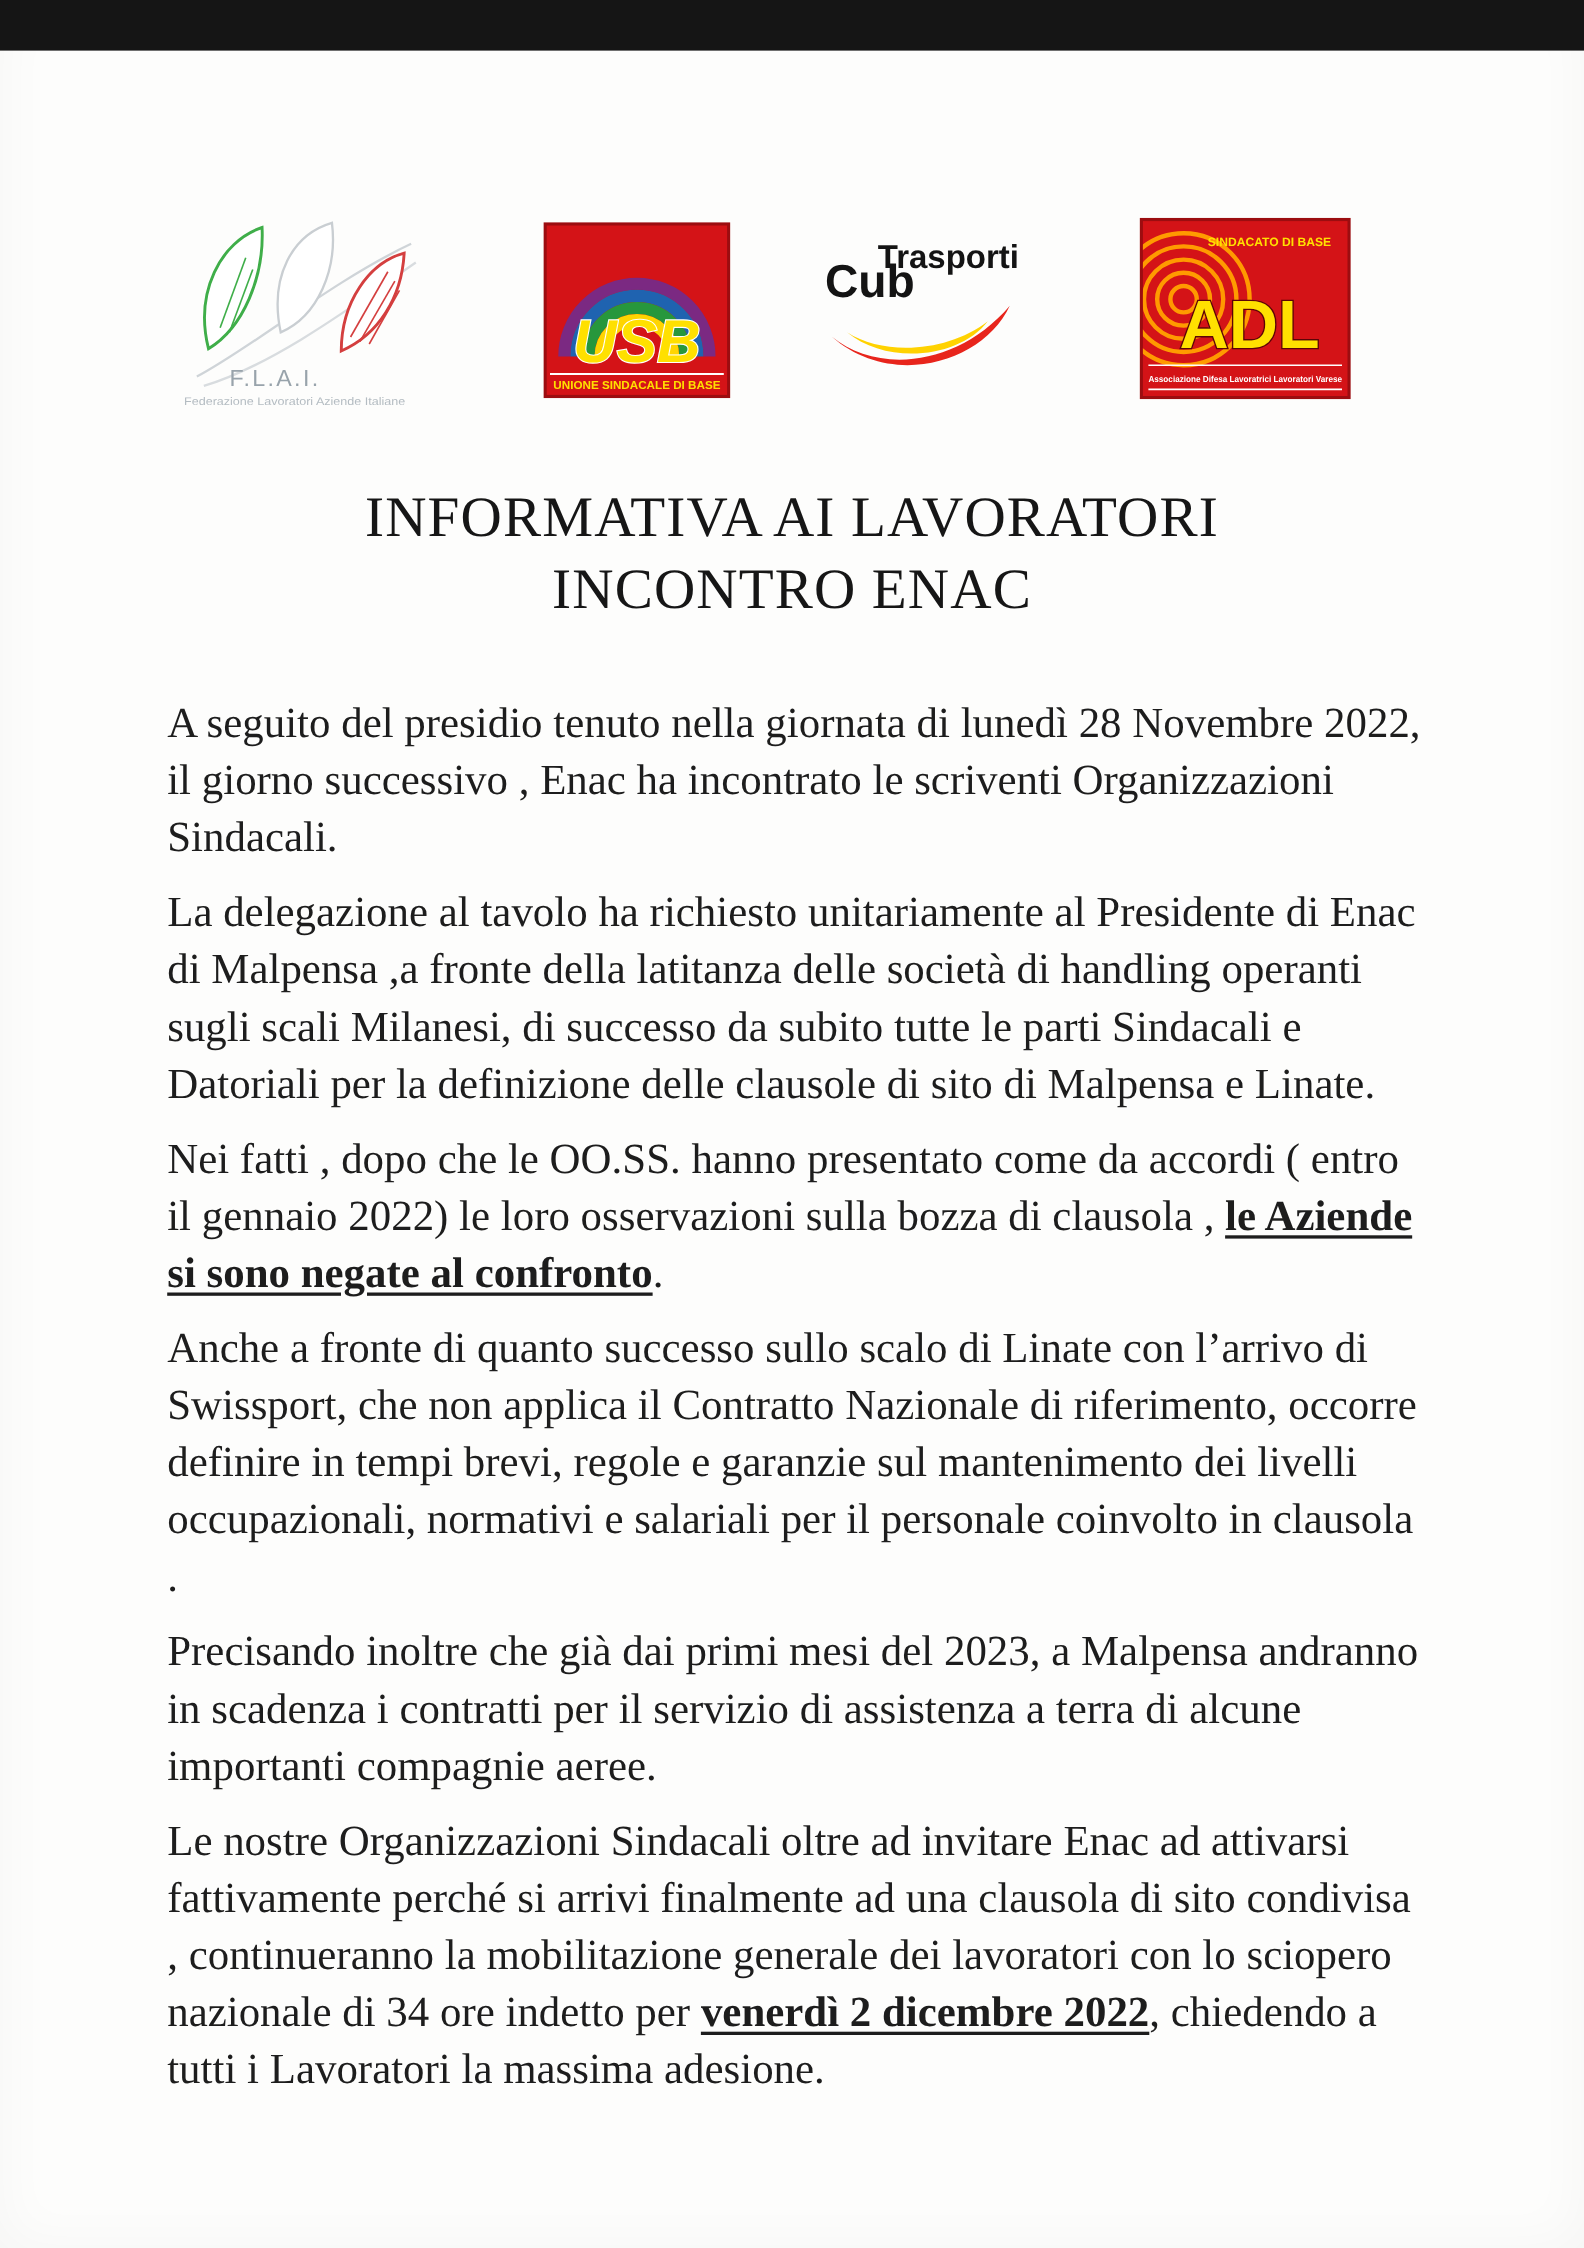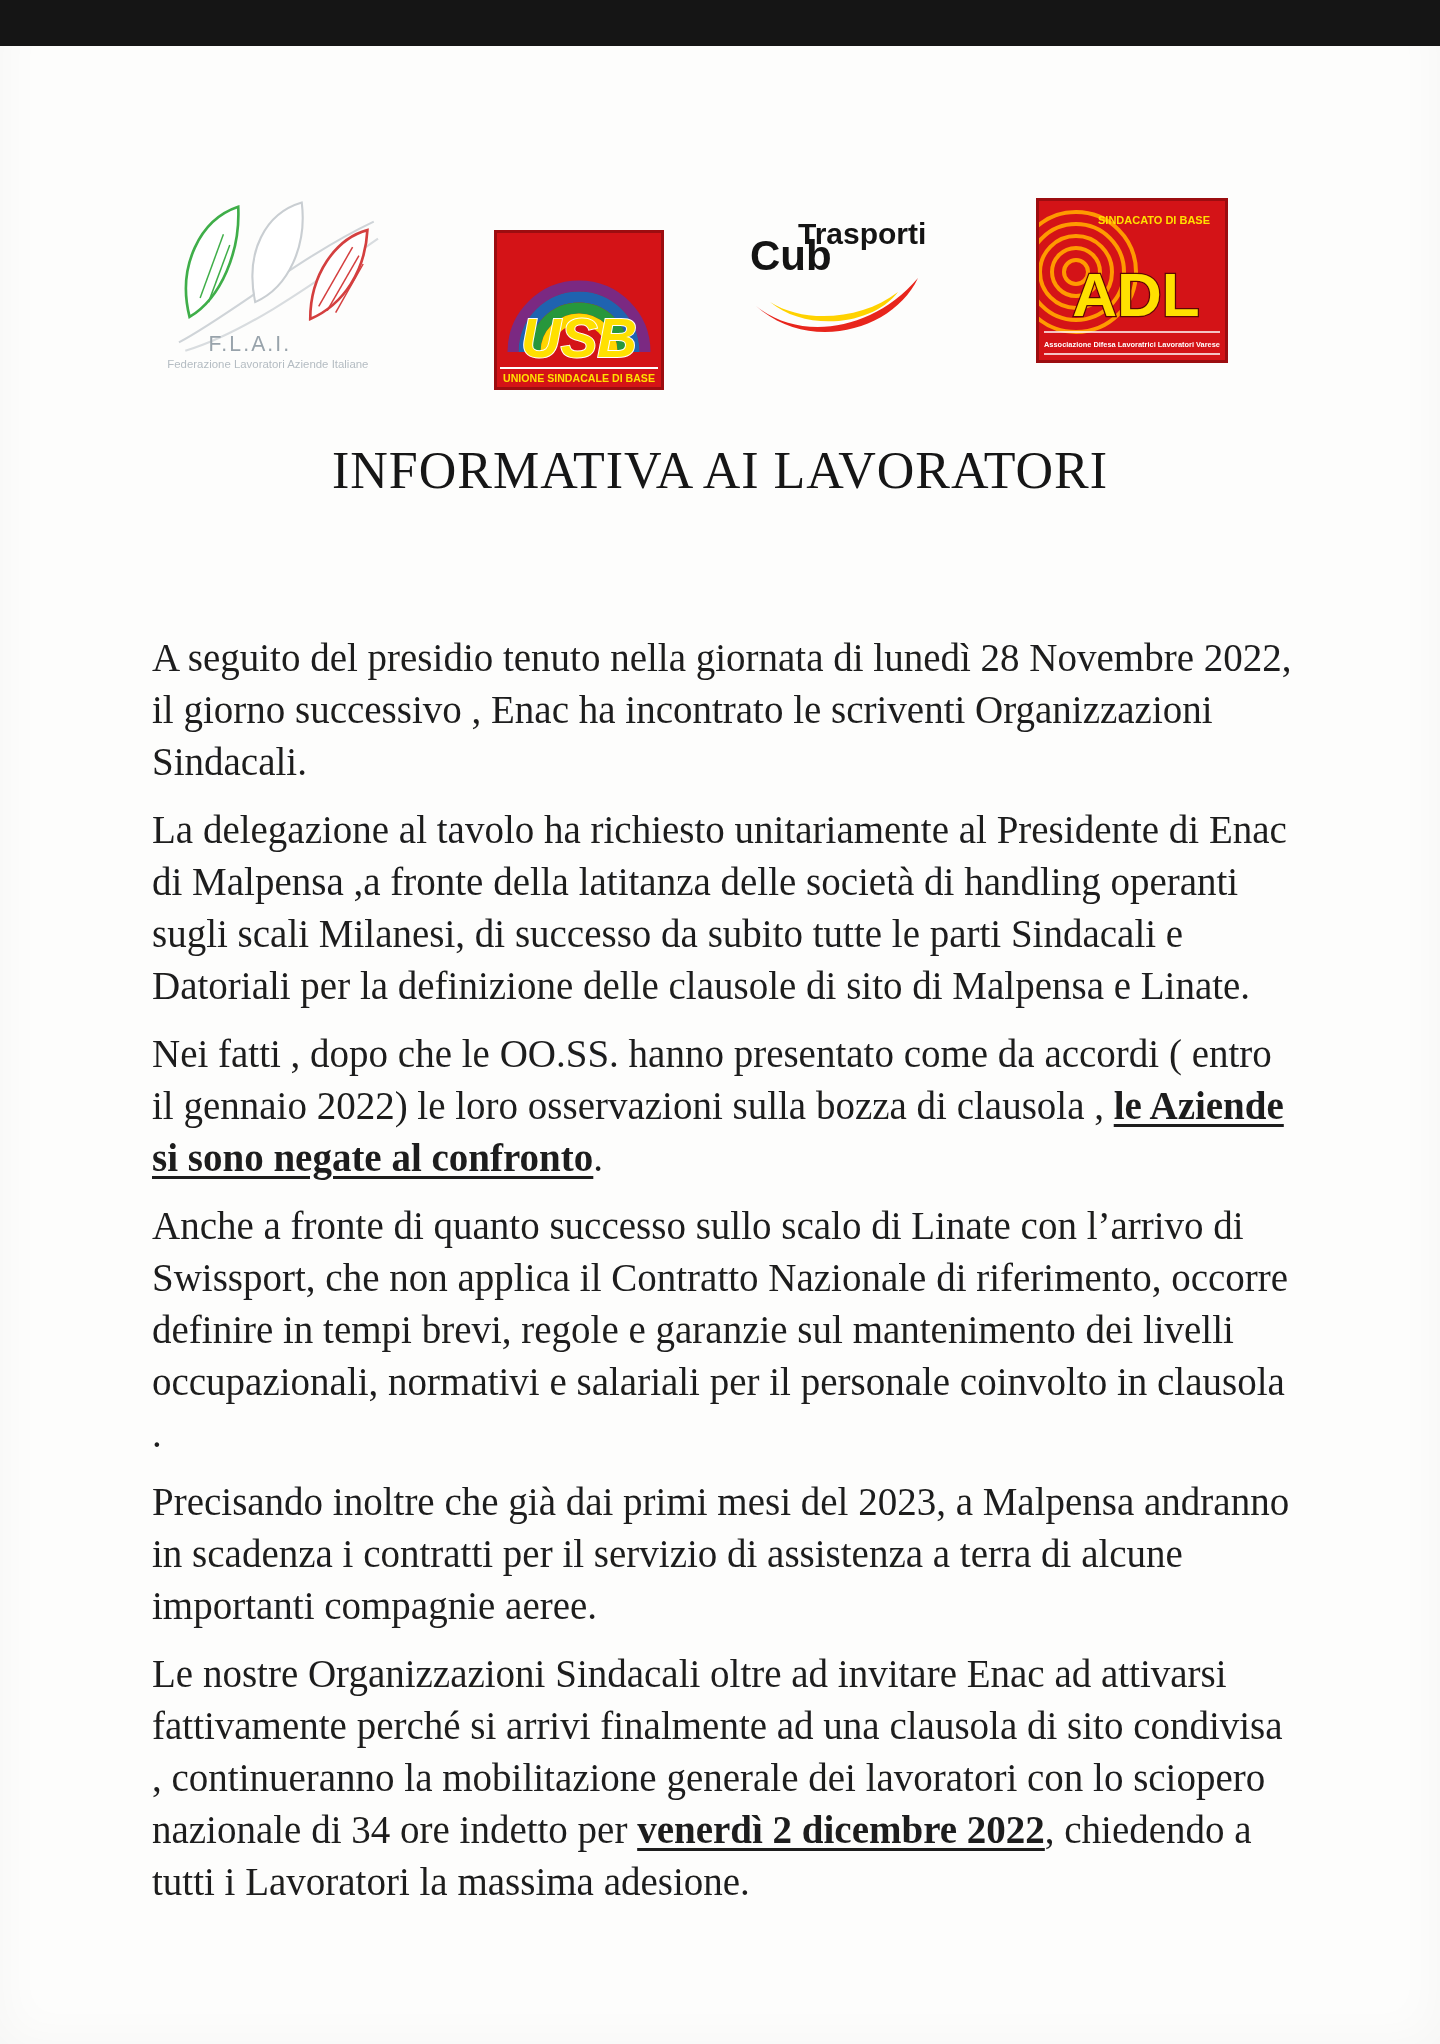--- a/index.html
+++ b/index.html
@@ -18,21 +18,21 @@
     position:absolute; top:0; left:0;
     width:100%; height:46px;
     background:#151515;
   }
   .logos {
     position:absolute; top:192px; left:0;
     width:100%; height:185px;
   }
   .logo { position:absolute; }
   .logo-flai { left:150px; top:0; }
-  .logo-usb  { left:494px; top:10px;margin-top:28px; }
+  .logo-usb  { left:494px; top:10px; }
   .logo-cub  { left:742px; top:16px; }
   .logo-adl  { left:1036px; top:6px; }
 
   .title {
     position:absolute; top:438px; left:0;
     width:100%;
     text-align:center;
     font-size:52px;
     line-height:66px;
     letter-spacing:1px;
@@ -124,20 +124,21 @@
         <line x1="8" y1="134" x2="184" y2="134" stroke="#ffffff" stroke-width="1.5"></line>
         <text x="96" y="149" text-anchor="middle" font-size="8" font-weight="bold" fill="#ffffff" textLength="176" lengthAdjust="spacingAndGlyphs">Associazione Difesa Lavoratrici Lavoratori Varese</text>
         <line x1="8" y1="156" x2="184" y2="156" stroke="#ffffff" stroke-width="1.5"></line>
       </svg>
     </div>
 
   </div>
 
   <div class="title">
     <div>INFORMATIVA AI LAVORATORI</div>
+    <div>INCONTRO ENAC</div>
   </div>
 
   <div class="doc-body">
       <p><span>A seguito del presidio tenuto nella giornata di lunedì 28 Novembre 2022, il giorno successivo , Enac ha incontrato le scriventi Organizzazioni Sindacali.</span></p>
       <p><span>La delegazione al tavolo  ha richiesto unitariamente al Presidente di Enac  di Malpensa ,a fronte della latitanza  delle società di handling operanti sugli scali Milanesi, di successo da subito tutte le parti Sindacali e Datoriali per la definizione delle clausole di sito di Malpensa e Linate.</span></p>
       <p><span>Nei fatti , dopo che le OO.SS. hanno presentato come da accordi ( entro il gennaio 2022) le loro osservazioni sulla bozza di clausola , </span><strong class="u">le Aziende  si sono negate al confronto</strong><span>.</span></p>
       <p><span>Anche a fronte di quanto successo sullo scalo di Linate con l’arrivo di Swissport, che non applica il Contratto Nazionale di riferimento, occorre definire in tempi brevi, regole e garanzie sul mantenimento dei livelli  occupazionali,  normativi e salariali  per il personale coinvolto in clausola .</span></p>
       <p><span>Precisando inoltre  che già dai  primi mesi del 2023, a Malpensa andranno in scadenza i contratti per il servizio di  assistenza a terra di alcune importanti compagnie aeree.</span></p>
       <p><span>Le nostre Organizzazioni Sindacali oltre ad invitare Enac ad attivarsi fattivamente perché si arrivi finalmente ad una clausola di sito condivisa , continueranno la mobilitazione generale  dei lavoratori con lo  sciopero nazionale di 34 ore indetto per  </span><strong class="u">venerdì 2 dicembre 2022</strong><span>,  chiedendo a tutti i Lavoratori  la massima adesione.</span></p>
     </div>

